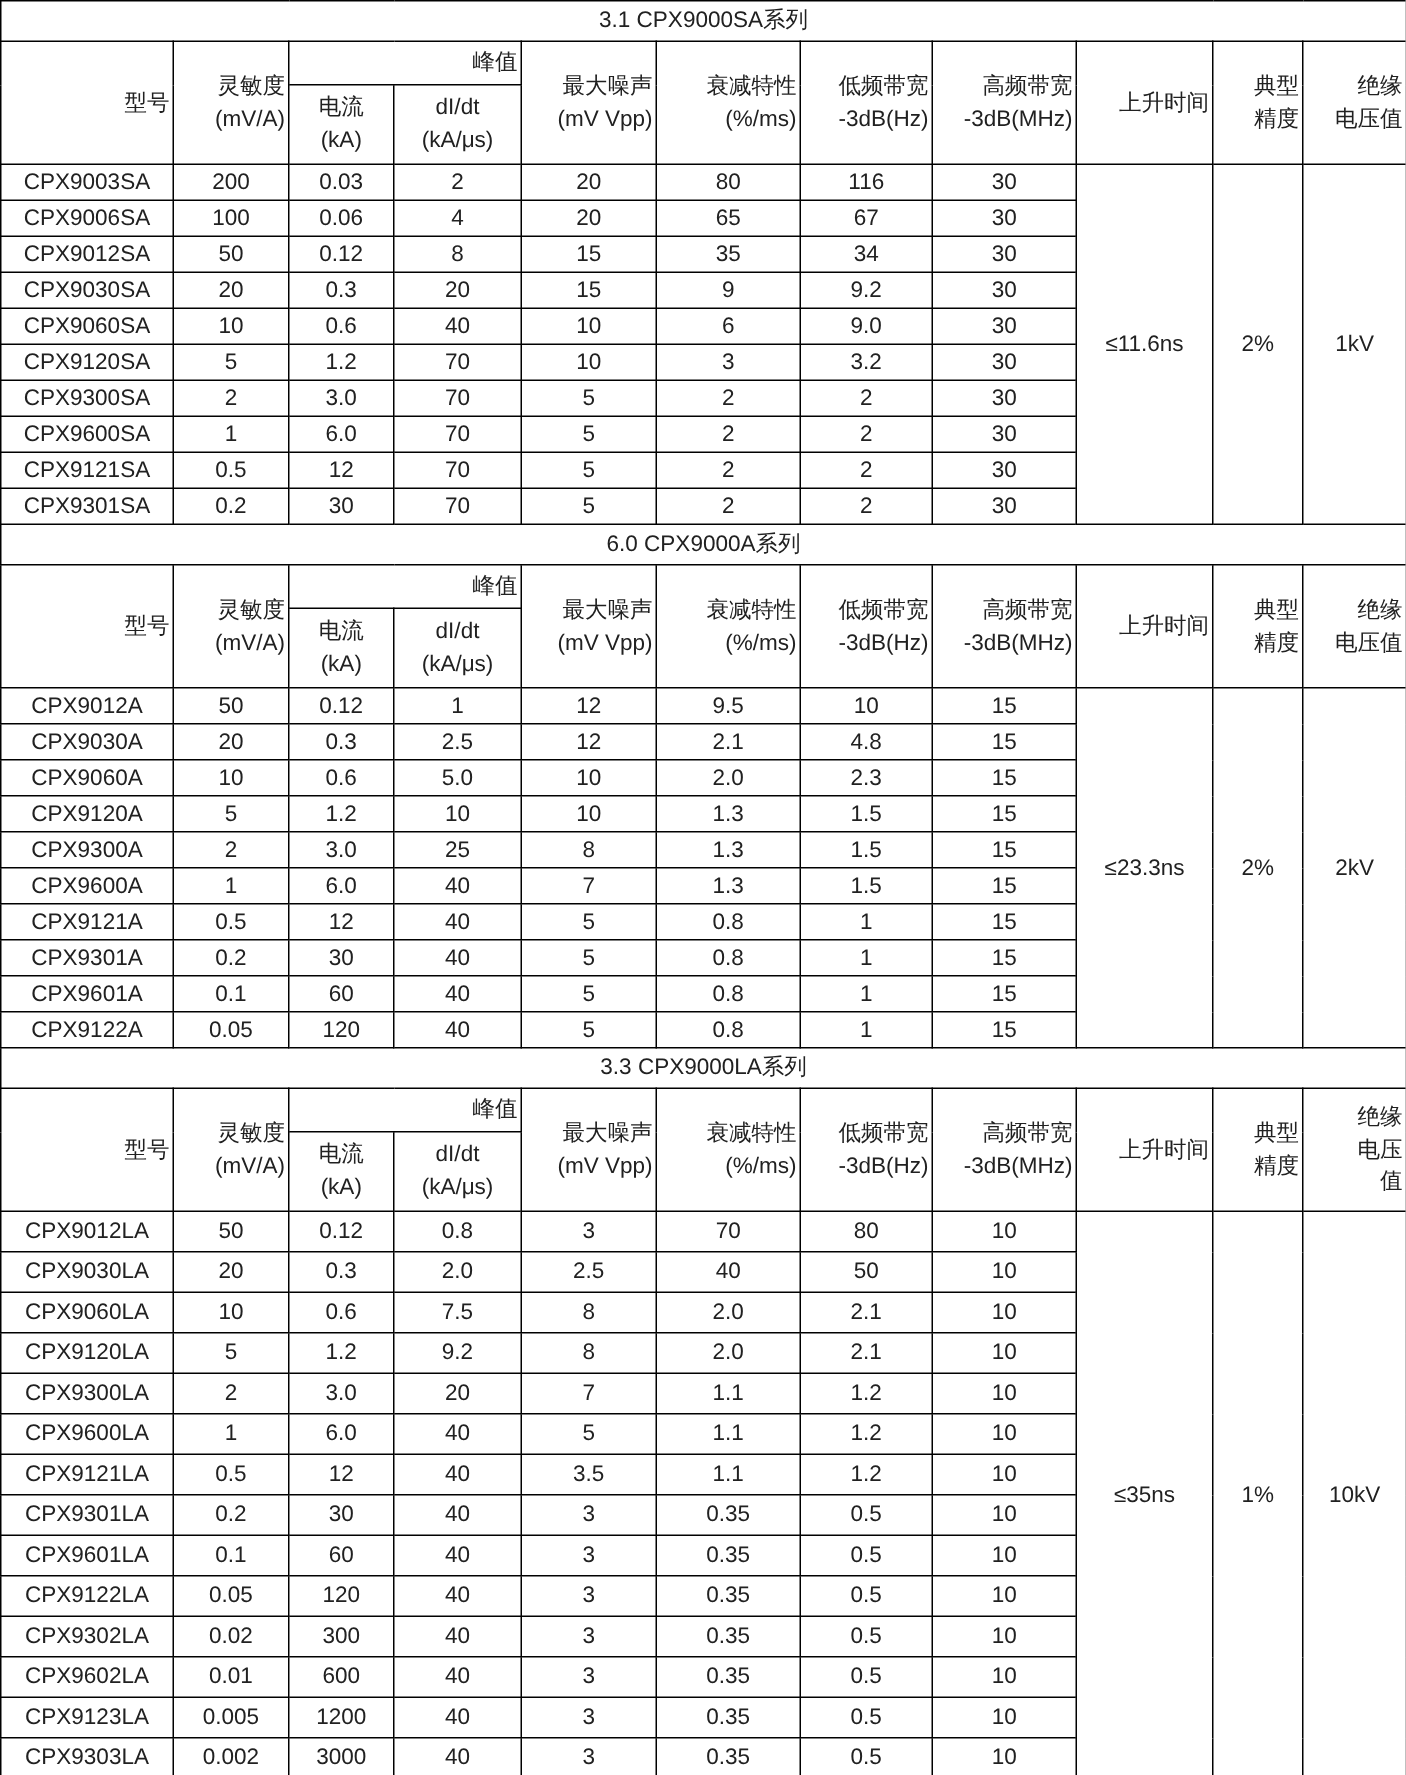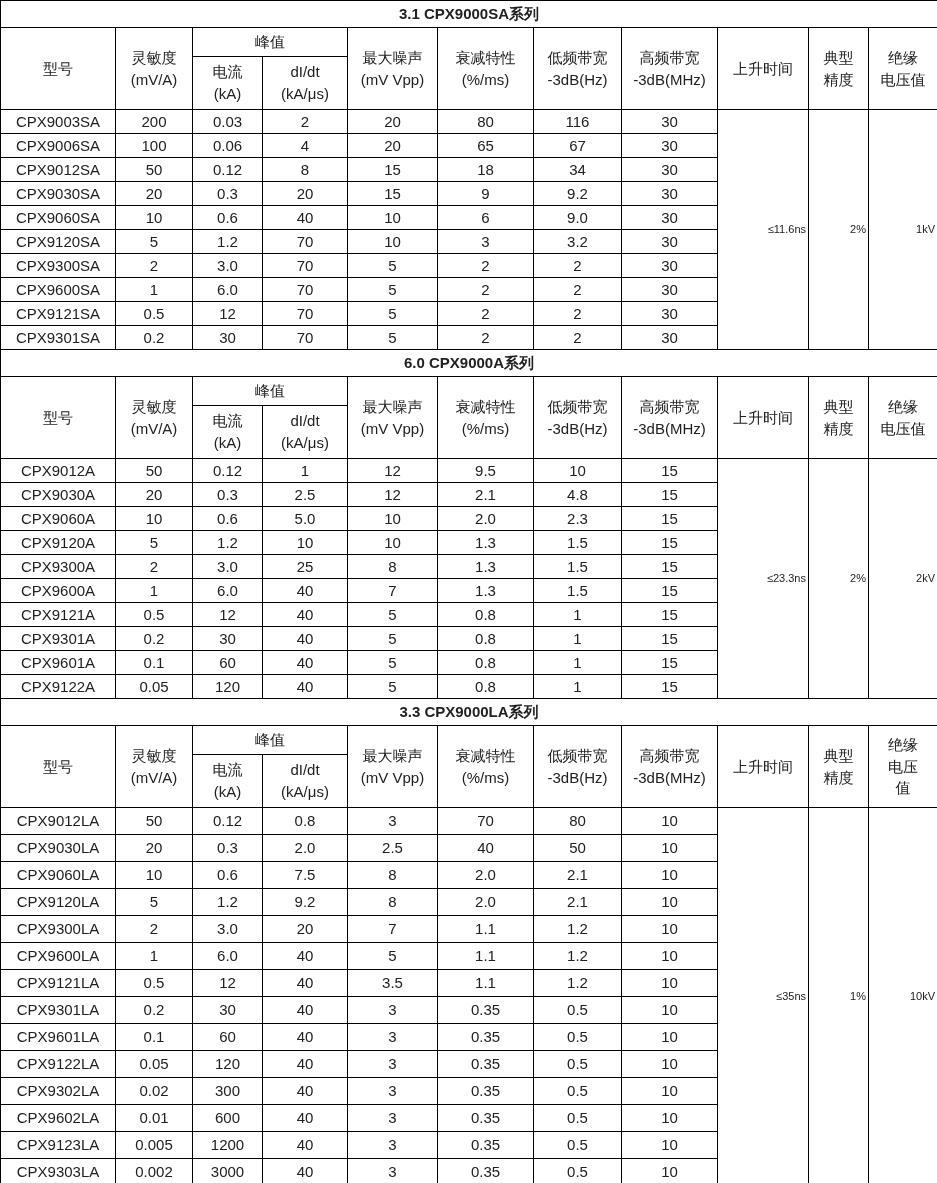--- a/index.html
+++ b/index.html
@@ -1,27 +1,27 @@
 <!DOCTYPE html>
 <html><head>
 <meta charset="utf-8">
 <style>
   html,body{margin:0;padding:0;background:#ffffff;}
   body{width:937px;font-family:"Liberation Sans","DejaVu Sans",sans-serif;color:#212121;}
   .doc{width:937px;}
   table{border-collapse:collapse;table-layout:fixed;width:937px;}
   td{border:1px solid #000;text-align:center;vertical-align:middle;padding:0 2px;
      font-size:15px;line-height:1.3;overflow:hidden;}
-  td.section-title{height:26px;font-size:15px;font-weight:bold;}
+  td.section-title{height:26px;font-size:15px;}
   td.hdr{line-height:1.45;}
-  tr.peak-row td{height:28px;}
+  tr.peak-row td{height:28px;text-align:right;}
   tr.sub-hdr td{height:52px;text-align:center;}
   tr.r1 td{height:23px;}
   tr.r3 td{height:26px;}
-  td.merged{font-size:11px;text-align:right;}
+  td.merged{font-size:15px;}
 </style>
 </head>
 <body>
 
 <div class="doc">
   <table id="spec-table">
     <colgroup>
       <col style="width:115px">
         <col style="width:77px">
         <col style="width:70px">
@@ -109,21 +109,21 @@
           <td>65</td>
           <td>67</td>
           <td>30</td>
         </tr>
         <tr class="r1">
           <td>CPX9012SA</td>
           <td>50</td>
           <td>0.12</td>
           <td>8</td>
           <td>15</td>
-          <td>18</td>
+          <td>35</td>
           <td>34</td>
           <td>30</td>
         </tr>
         <tr class="r1">
           <td>CPX9030SA</td>
           <td>20</td>
           <td>0.3</td>
           <td>20</td>
           <td>15</td>
           <td>9</td>

